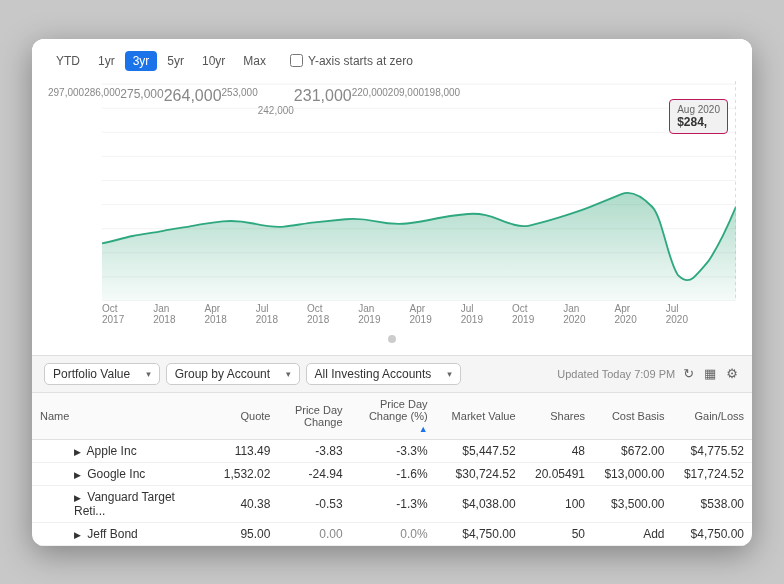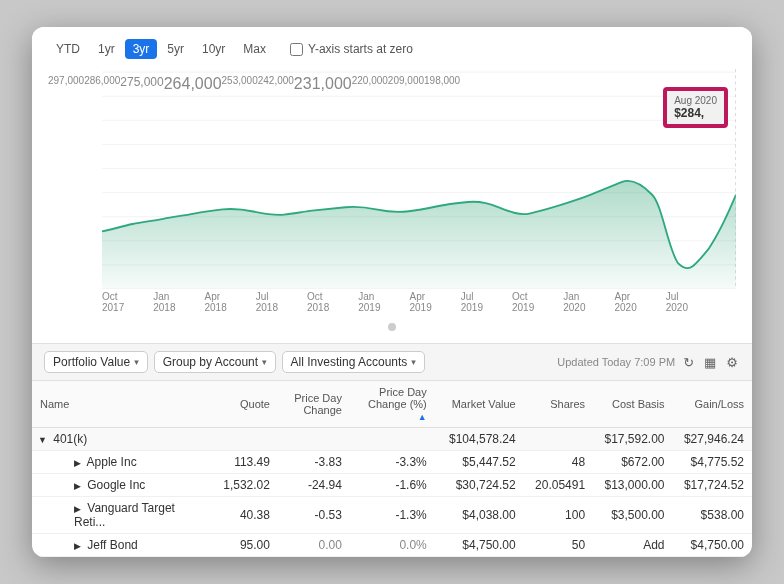--- a/index.html
+++ b/index.html
@@ -60,21 +60,21 @@
     .chart-area svg {
       width: 100%;
       height: 100%;
     }
     
     .chart-tooltip {
       position: absolute;
       top: 18px;
       right: 8px;
       background: rgba(240,240,240,0.95);
-      border: 4px solid #be185d;
+      border: 1px solid #be185d;
       border-radius: 4px;
       padding: 4px 7px;
       font-size: 11px;
       color: #333;
       white-space: nowrap;
     }
     
     .table-section {
       border-top: 1px solid #e0e0e0;
     }
@@ -82,21 +82,21 @@
       display: flex;
       align-items: center;
       gap: 6px;
       padding: 7px 12px;
       background: #f5f5f5;
       border-bottom: 1px solid #e0e0e0;
     }
     .dropdown-btn {
       display: flex;
       align-items: center;
-      gap: 4px;
+      gap: 16px;
       padding: 3px 8px;
       border: 1px solid #ccc;
       border-radius: 5px;
       background: #fff;
       font-size: 12px;
       color: #333;
       cursor: pointer;
     }
     .dropdown-btn .arrow { font-size: 9px; color: #666; }
     .updated-info {
@@ -178,21 +178,21 @@
     </div>
 
     <div style="display:flex; gap:0;">
 
       <div style="display:flex; flex-direction:row; justify-content:space-between; padding:6px 4px 6px 0; width:54px; text-align:right;">
         <span style="font-size:10px;color:#888;">297,000</span>
         <span style="font-size:10px;color:#888;">286,000</span>
         <span style="font-size:12px;color:#888;">275,000</span>
         <span style="font-size:16px;color:#888;">264,000</span>
         <span style="font-size:10px;color:#888;">253,000</span>
-        <span style="font-size:10px;color:#888;">242,000</span>
+        <span style="font-size:10px;color:#888;margin-top:18px;">242,000</span>
         <span style="font-size:16px;color:#888;">231,000</span>
         <span style="font-size:10px;color:#888;">220,000</span>
         <span style="font-size:10px;color:#888;">209,000</span>
         <span style="font-size:10px;color:#888;">198,000</span>
       </div>
 
       <div class="chart-area" style="flex:1; position:relative;">
         <svg viewBox="0 0 620 210" preserveAspectRatio="none" xmlns="http://www.w3.org/2000/svg" style="width:100%;height:100%;display:block;">
           <defs>
             <linearGradient id="chartGrad" x1="0" y1="0" x2="0" y2="1">
@@ -329,33 +329,20 @@
           <th class="right" style="width:75px;">Price Day<br>Change</th>
           <th class="right" style="width:90px;">Price Day<br>Change (%) <span class="sort-arrow">▲</span></th>
           <th class="right" style="width:90px;">Market Value</th>
           <th class="right" style="width:70px;">Shares</th>
           <th class="right" style="width:80px;">Cost Basis</th>
           <th class="right" style="width:80px;">Gain/Loss</th>
         </tr>
       </thead>
       <tbody>
 
-        <tr class="group-row">
-          <td class="name">
-            <span class="triangle">▼</span>
-            <span>401(k)</span>
-          </td>
-          <td></td>
-          <td></td>
-          <td></td>
-          <td class="right">$104,578.24</td>
-          <td></td>
-          <td class="right">$17,592.00</td>
-          <td class="right green">$27,946.24</td>
-        </tr>
 
         <tr>
           <td class="indent">
             <span class="triangle">▶</span>
             <span>Apple Inc</span>
           </td>
           <td class="right">113.49</td>
           <td class="right red">-3.83</td>
           <td class="right red">-3.3%</td>
           <td class="right">$5,447.52</td>

